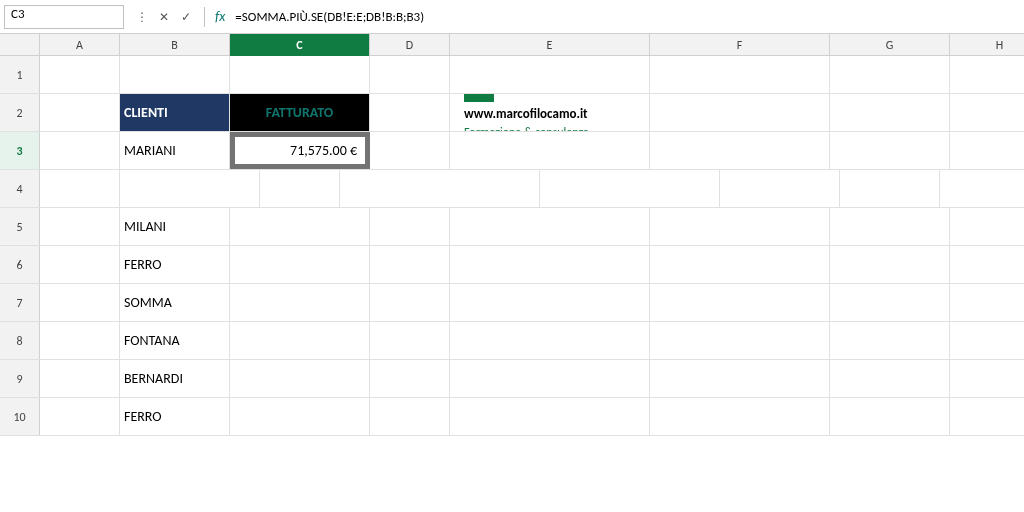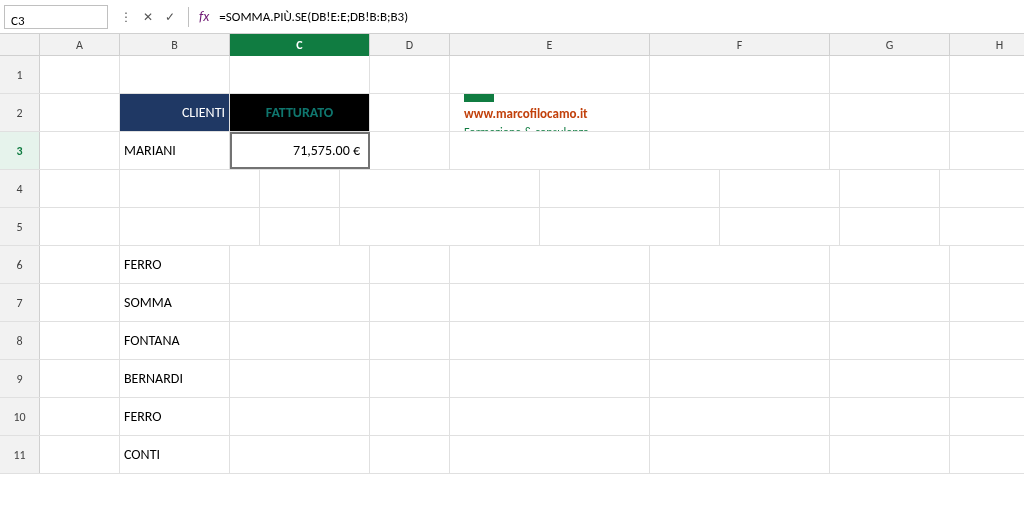--- a/index.html
+++ b/index.html
@@ -16,25 +16,25 @@
     .formula-bar {
       display: flex;
       align-items: center;
       height: 34px;
       border-bottom: 1px solid #d0d0d0;
       background: #fff;
       padding: 0 4px;
       gap: 4px;
     }
     .cell-ref-box {
-      width: 104px;
+      width: 120px;
       height: 24px;
       border: 1px solid #c0c0c0;
       display: flex;
-      align-items: flex-end;
+      align-items: flex-start;
       padding: 0 6px;
       font-size: 13px;
     }
     .formula-icons {
       display: flex;
       align-items: center;
       gap: 2px;
       padding: 0 4px;
     }
     .formula-icon-btn {
@@ -50,21 +50,21 @@
       background: none;
     }
     .formula-divider {
       width: 1px;
       height: 20px;
       background: #c0c0c0;
     }
     .fx-label {
       font-style: italic;
       font-size: 14px;
-      color: #701a75;
+      color: #0f766e;
       padding: 0 6px;
     }
     .formula-input {
       flex: 1;
       height: 24px;
       border: none;
       outline: none;
       font-size: 13px;
       font-family: Calibri, Arial, sans-serif;
     }
@@ -137,39 +137,39 @@
     .cell {
       display: flex;
       align-items: center;
       padding: 0 4px;
       border-right: 1px solid #e0e0e0;
       font-size: 14px;
       color: #000;
       overflow: hidden;
     }
     .cell.active {
-      border: 2px solid #737373;
+      border: 5px solid #737373;
     }
 
     
     .col-a { width: 80px; min-width: 80px; }
     .col-b { width: 110px; min-width: 110px; }
     .col-c { width: 140px; min-width: 140px; }
     .col-d { width: 80px; min-width: 80px; }
     .col-e { width: 200px; min-width: 200px; }
     .col-f { width: 180px; min-width: 180px; }
     .col-g { width: 120px; min-width: 120px; }
     .col-h { width: 100px; min-width: 100px; }
 
     
     .header-clienti {
       background: #1f3864;
       color: #fff;
-      font-weight: normal;
-      justify-content: flex-end;
+      font-weight: bold;
+      justify-content: flex-start;
     }
     .header-fatturato {
       background: #000;
       color: #0f766e;
       font-weight: bold;
       justify-content: center;
     }
 
     
     .value-cell {
@@ -202,21 +202,21 @@
       border: 2px solid #107c41;
     }
     .logo-filocamo {
       font-size: 20px;
       font-weight: 600;
       color: #000;
     }
     .logo-website {
       font-size: 13px;
       font-weight: bold;
-      color: #c2410c;
+      color: #000000;
     }
     .logo-tagline {
       font-size: 12px;
       color: #107c41;
     }
   </style>
 </head>
 <body>
 
 <div class="formula-bar">
@@ -311,20 +311,23 @@
       <div class="cell col-d"></div>
       <div class="cell col-e"></div>
       <div class="cell col-f"></div>
       <div class="cell col-g"></div>
       <div class="cell col-h"></div>
     </div>
 
     <div class="grid-row">
       <div class="row-num">5</div>
       <div class="cell col-a"></div>
+      <div class="cell col-b">
+        <span>MILANI</span>
+      </div>
       <div class="cell col-c"></div>
       <div class="cell col-d"></div>
       <div class="cell col-e"></div>
       <div class="cell col-f"></div>
       <div class="cell col-g"></div>
       <div class="cell col-h"></div>
     </div>
 
     <div class="grid-row">
       <div class="row-num">6</div>
@@ -389,29 +392,16 @@
         <span>FERRO</span>
       </div>
       <div class="cell col-c"></div>
       <div class="cell col-d"></div>
       <div class="cell col-e"></div>
       <div class="cell col-f"></div>
       <div class="cell col-g"></div>
       <div class="cell col-h"></div>
     </div>
 
-    <div class="grid-row">
-      <div class="row-num">11</div>
-      <div class="cell col-a"></div>
-      <div class="cell col-b">
-        <span>CONTI</span>
-      </div>
-      <div class="cell col-c"></div>
-      <div class="cell col-d"></div>
-      <div class="cell col-e"></div>
-      <div class="cell col-f"></div>
-      <div class="cell col-g"></div>
-      <div class="cell col-h"></div>
-    </div>
 
 
   </div>
 </div>
 
 </body></html>

